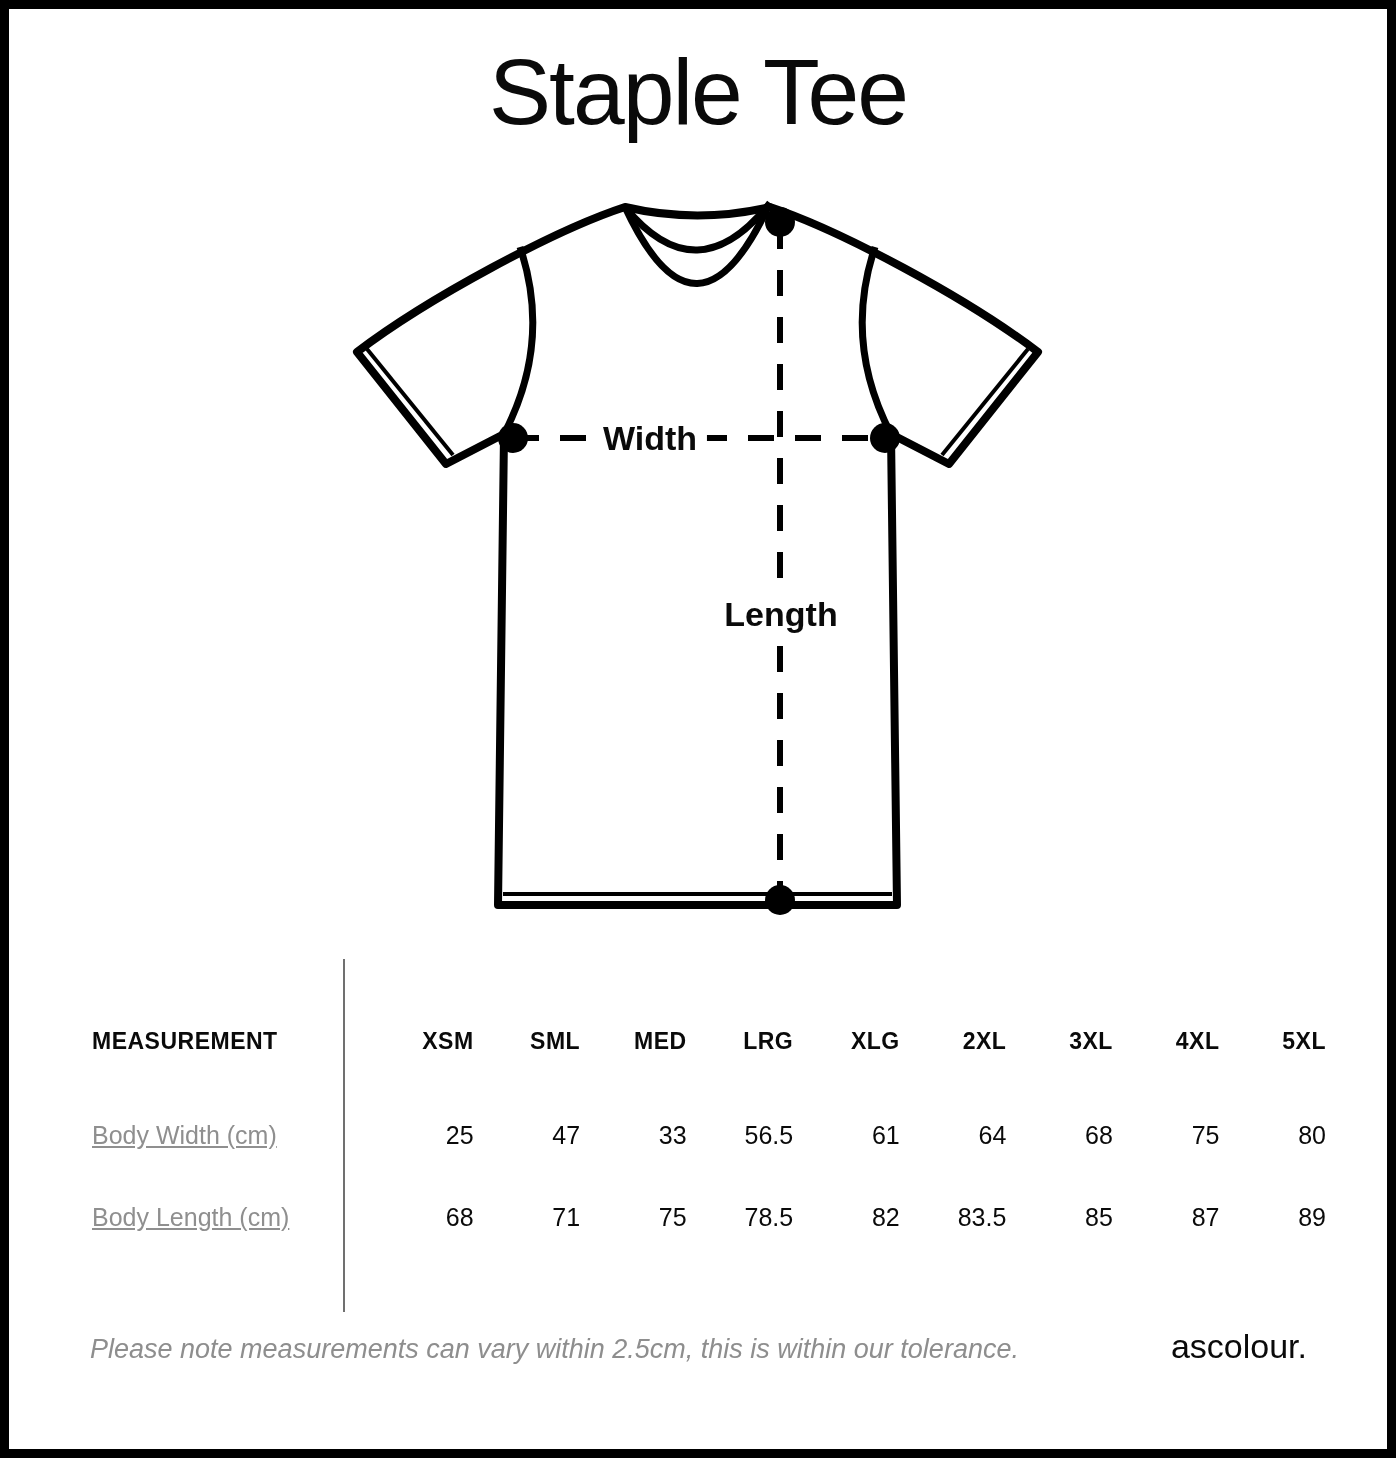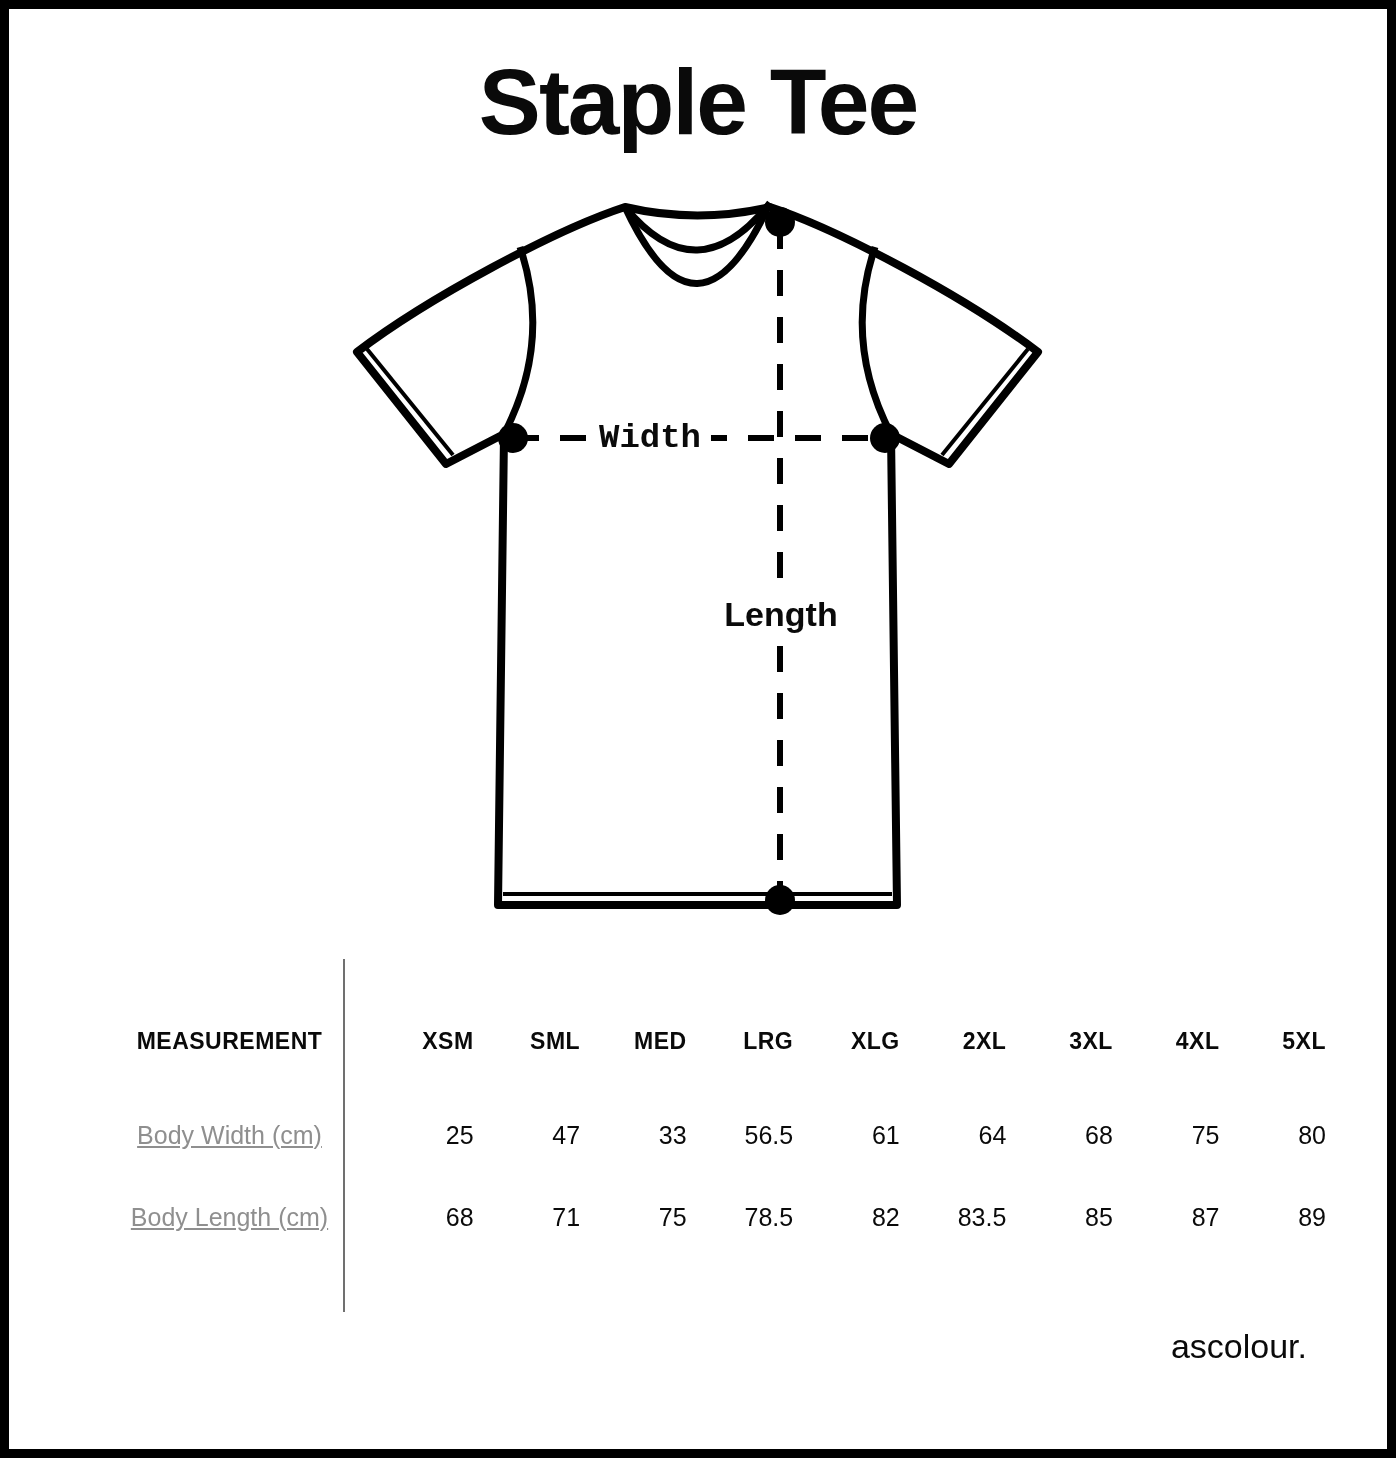--- a/index.html
+++ b/index.html
@@ -9,68 +9,68 @@
     height: 1458px;
     box-sizing: border-box;
     background: #ffffff;
     border: 9px solid #000000;
     font-family: "Liberation Sans", sans-serif;
     color: #000000;
     overflow: hidden;
   }
   .title {
     position: absolute;
-    top: 40px;
+    top: 30px;
     left: 0;
     width: 100%;
     text-align: center;
     font-size: 93px;
-    font-weight: bold;
+    font-weight: normal;
     letter-spacing: -2px;
     color: #0a0a0a;
   }
   .shirt-svg {
     position: absolute;
     left: 331px;
     top: 181px;
     width: 720px;
     height: 740px;
   }
   .measure-label {
     position: absolute;
     transform: translate(-50%, -50%);
     background: #ffffff;
     padding: 0 10px;
     font-size: 34px;
     font-weight: bold;
     color: #0a0a0a;
     white-space: nowrap;
   }
-  .width-label  { left: 641px; top: 429px; font-family: Liberation Mono, monospace; }
+  .width-label  { left: 641px; top: 429px; }
   .length-label { left: 772px; top: 605px; }
 
   .table-divider {
     position: absolute;
     left: 334px;
     top: 950px;
     width: 2px;
     height: 353px;
     background: #707070;
   }
   .t-row {
     position: absolute;
     left: 81px;
     width: 1236px;
     height: 38px;
     display: grid;
     grid-template-columns: 277px repeat(9, 1fr);
     align-items: center;
   }
   .t-row .cell { text-align: right; font-size: 25px; color: #0a0a0a; }
-  .t-row .cell:first-child { text-align: center; padding-left: 2px; }
+  .t-row .cell:first-child { text-align: left; padding-left: 2px; }
   .header-row { top: 1013px; }
   .header-row .cell { font-size: 23px; font-weight: bold; letter-spacing: 0.5px; }
   .row-width  { top: 1107px; }
   .row-length { top: 1189px; }
   .row-label { color: #8f8f8f !important; font-weight: normal; text-decoration: underline; }
 
   .footnote {
     position: absolute;
     left: 81px;
     top: 1323px;
@@ -167,15 +167,16 @@
     <div class="cell">71</div>
     <div class="cell">75</div>
     <div class="cell">78.5</div>
     <div class="cell">82</div>
     <div class="cell">83.5</div>
     <div class="cell">85</div>
     <div class="cell">87</div>
     <div class="cell">89</div>
   </div>
 
+  <div class="footnote">Please note measurements can vary within 2.5cm, this is within our tolerance.</div>
   <div class="brand">ascolour.</div>
 
 </div>
 
 </body></html>

